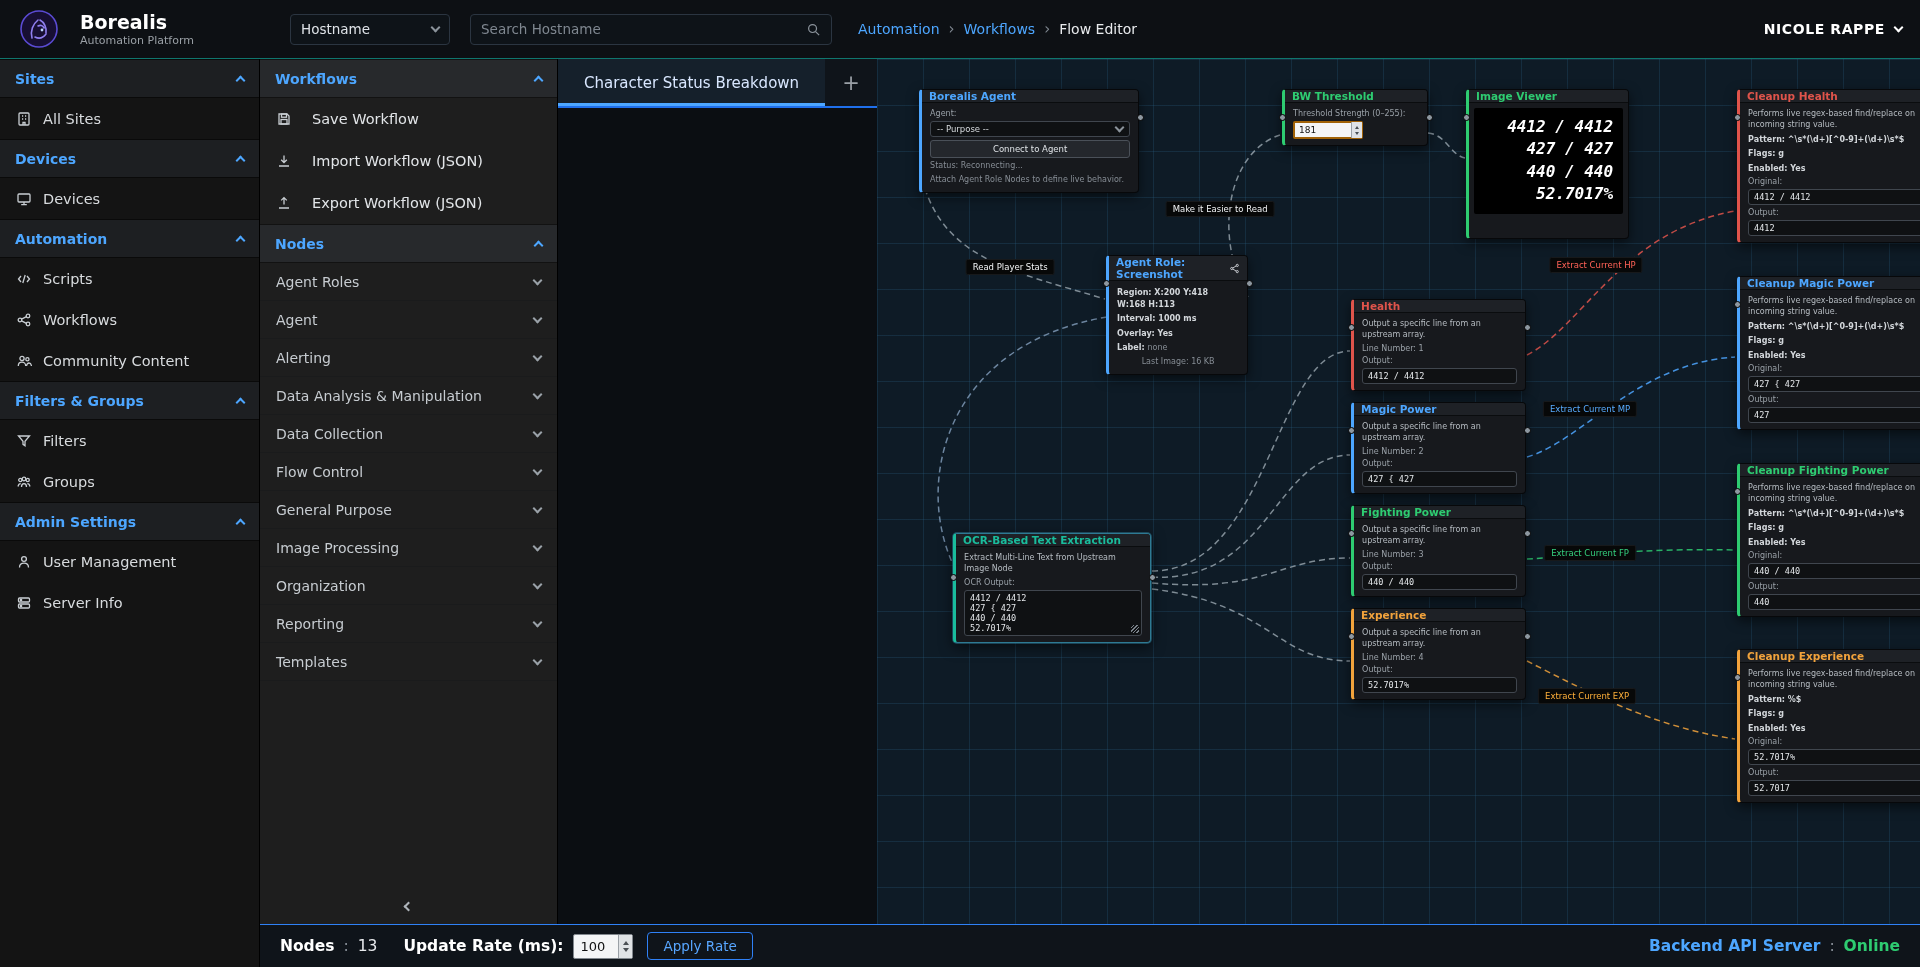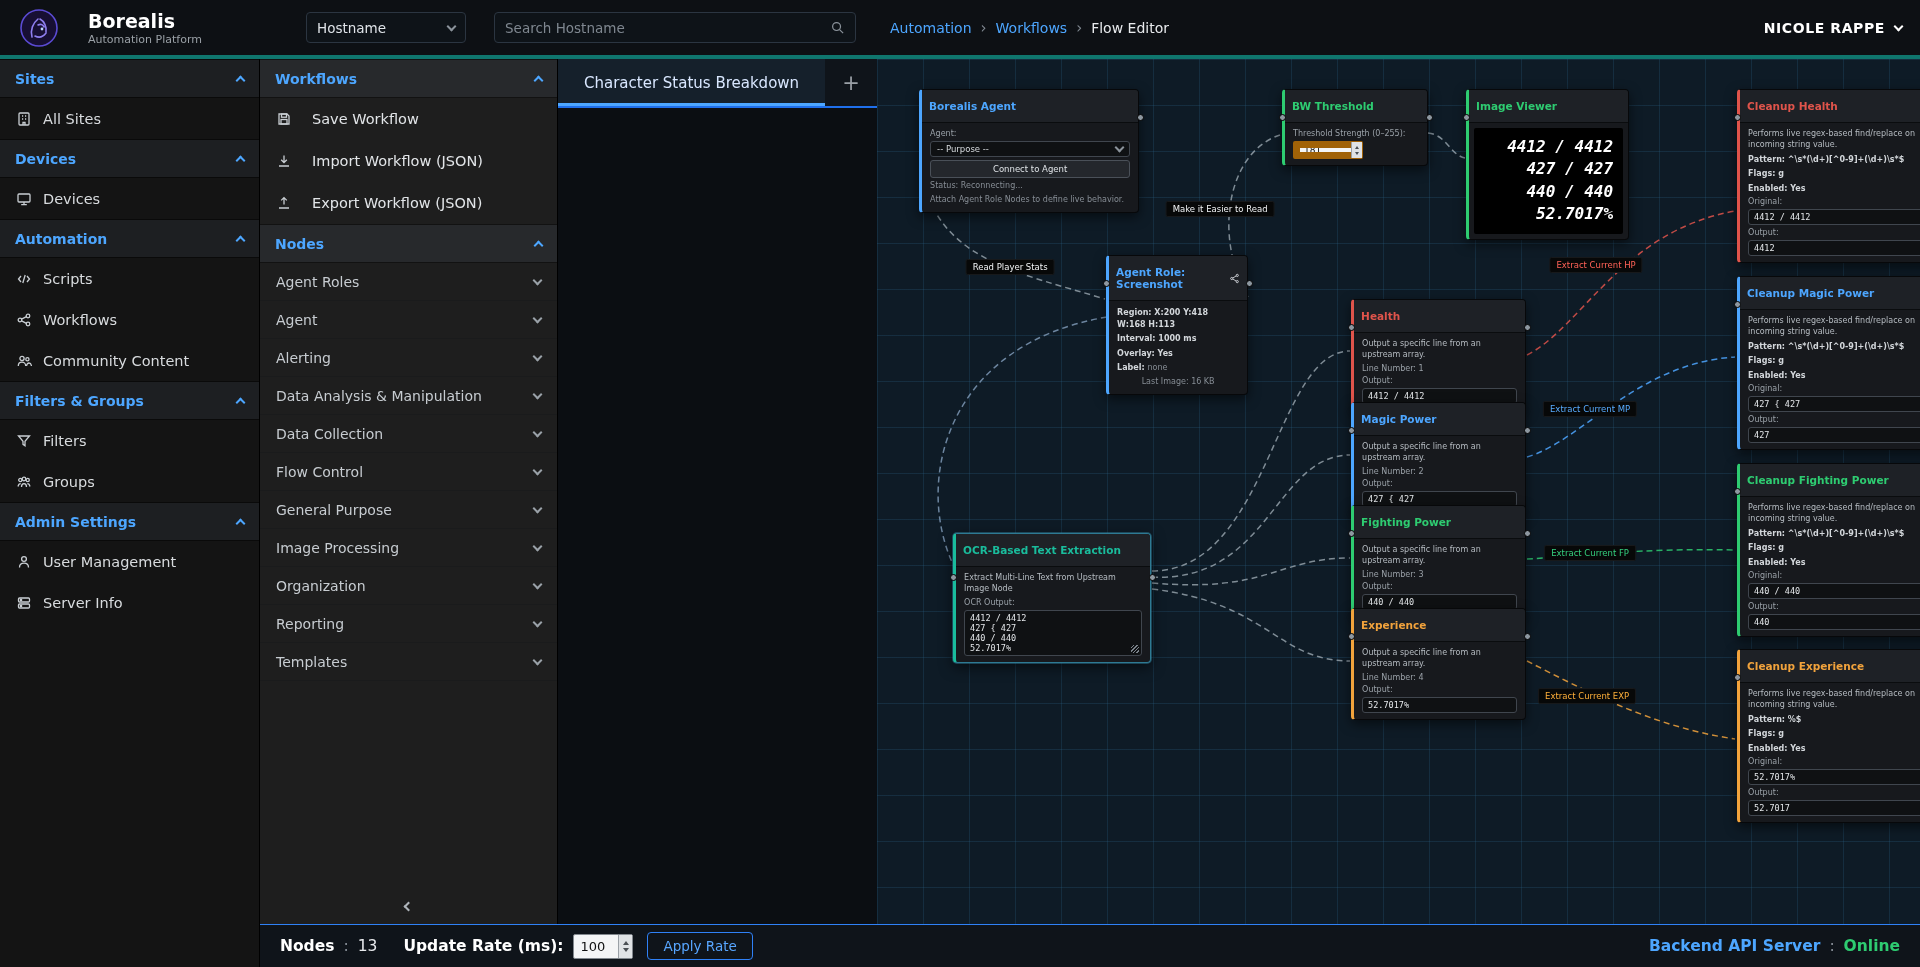--- a/index.html
+++ b/index.html
@@ -2,22 +2,22 @@
 <html><head>
 <meta charset="utf-8">
 <style>
   *{margin:0;padding:0;box-sizing:border-box}
   html,body{width:1920px;height:967px;overflow:hidden;background:#0b0e12;
     font-family:"DejaVu Sans","Liberation Sans",sans-serif;color:#d7dadd}
   .app{display:grid;width:1920px;height:967px;
     grid-template-columns:260px 298px 1fr;grid-template-rows:59px 1fr 43px}
 
   
-  .hdr{grid-column:1/4;display:flex;align-items:center;gap:28px;background:#0d1014;
-    padding:0 18px;border-bottom:4px solid #0f766e}
+  .hdr{grid-column:1/4;display:flex;align-items:center;gap:20px;background:#0d1014;
+    padding:0 18px;border-bottom:1px solid #0f766e}
   .brand{display:flex;flex-direction:column;width:150px}
   .brand-name{font-size:19px;font-weight:bold;color:#fff}
   .brand-sub{font-size:11px;color:#9aa0a6;margin-top:1px}
   .hostsel{margin-left:40px;width:160px;height:31px;background:#0e1318;border:1px solid #2b3541;
     border-radius:4px;display:flex;align-items:center;justify-content:space-between;
     padding:12px 10px;color:#dfe3e8;font-size:13.5px;cursor:pointer}
   .search{width:362px;height:31px;background:#0e1318;border:1px solid #2b3541;border-radius:4px;
     display:flex;align-items:center;padding:0 10px;gap:8px}
   .search input{flex:1;background:transparent;border:none;outline:none;color:#cfd6dd;
     font-size:13.5px;font-family:inherit}
@@ -78,21 +78,21 @@
   .e.grey{stroke:#93a0a9}.e.steel{stroke:#7d98b5}.e.red{stroke:#e0544b}
   .e.blue{stroke:#4da6ff}.e.green{stroke:#2ecc71}.e.orange{stroke:#f2a33c}
 
   
   .node{position:absolute;background:#17191d;border:1px solid #07080a;
     border-left:3px solid var(--ac);border-radius:4px;
     box-shadow:0 4px 12px rgba(0,0,0,.55);color:#c6cbd1;font-size:9px}
   .node.sel{border-color:#2e7a93;border-left-color:var(--ac);
     box-shadow:0 0 0 1px rgba(64,170,205,.35),0 4px 14px rgba(0,0,0,.6)}
   .node-hd{display:flex;align-items:center;justify-content:space-between;gap:6px;
-    padding:10px 7px;background:#1e2126;color:var(--ac);font-weight:bold;font-size:10.5px;
+    padding:0 7px;background:#1e2126;color:var(--ac);font-weight:bold;font-size:10.5px;
     border-bottom:1px solid #0a0c0e;border-radius:0 3px 0 0}
   .node-bd{padding:6px 8px;display:flex;flex-direction:column;gap:3px}
   .tiny{font-size:8px;color:#b6bcc2;line-height:1.35}
   .dim{color:#868d95}
   .lbl{font-size:8px;color:#9aa1a8}
   .kv{font-size:8px;color:#d3d7db;font-weight:bold;line-height:1.45}
   .nfield{position:relative;background:#0f1113;border:1px solid #40464e;border-radius:3px;
     padding:2px 18px 2px 5px;color:#e4e7ea;font-size:8.5px;min-height:15px;
     font-family:"DejaVu Sans Mono",monospace}
   .grip::after{content:"";position:absolute;right:2px;bottom:2px;width:8px;height:8px;
@@ -135,21 +135,21 @@
   .tri-dn{width:0;height:0;border-left:3px solid transparent;border-right:3px solid transparent;
     border-top:4px solid #4a4f54}
   .apply{margin-left:14px;background:transparent;border:1px solid #2f81f7;color:#58a6ff;
     font-size:13.5px;padding:5px 15px;border-radius:4px;font-family:inherit;cursor:pointer}
   .backend{margin-left:auto;display:flex;align-items:center}
   .backend-label{color:#4da6ff;font-weight:bold}
   .backend-status{color:#2ecc71;font-weight:bold}
 
   
   .thwrap{position:relative;width:70px}
-  .th-input{width:70px;height:18px;background:#f4f5f6;color:#111;border:7px solid #a16207;
+  .th-input{width:70px;height:18px;background:#f4f5f6;color:#111;border:2px solid #a16207;
     border-radius:2px;font-size:9px;padding:0 14px 0 4px;font-family:inherit}
   .spn.sm{width:11px}
   .spn.sm .tri-up{border-left-width:2.5px;border-right-width:2.5px;border-bottom-width:3px}
   .spn.sm .tri-dn{border-left-width:2.5px;border-right-width:2.5px;border-top-width:3px}
 </style>
 </head>
 <body>
 
 <div class="app">
 

